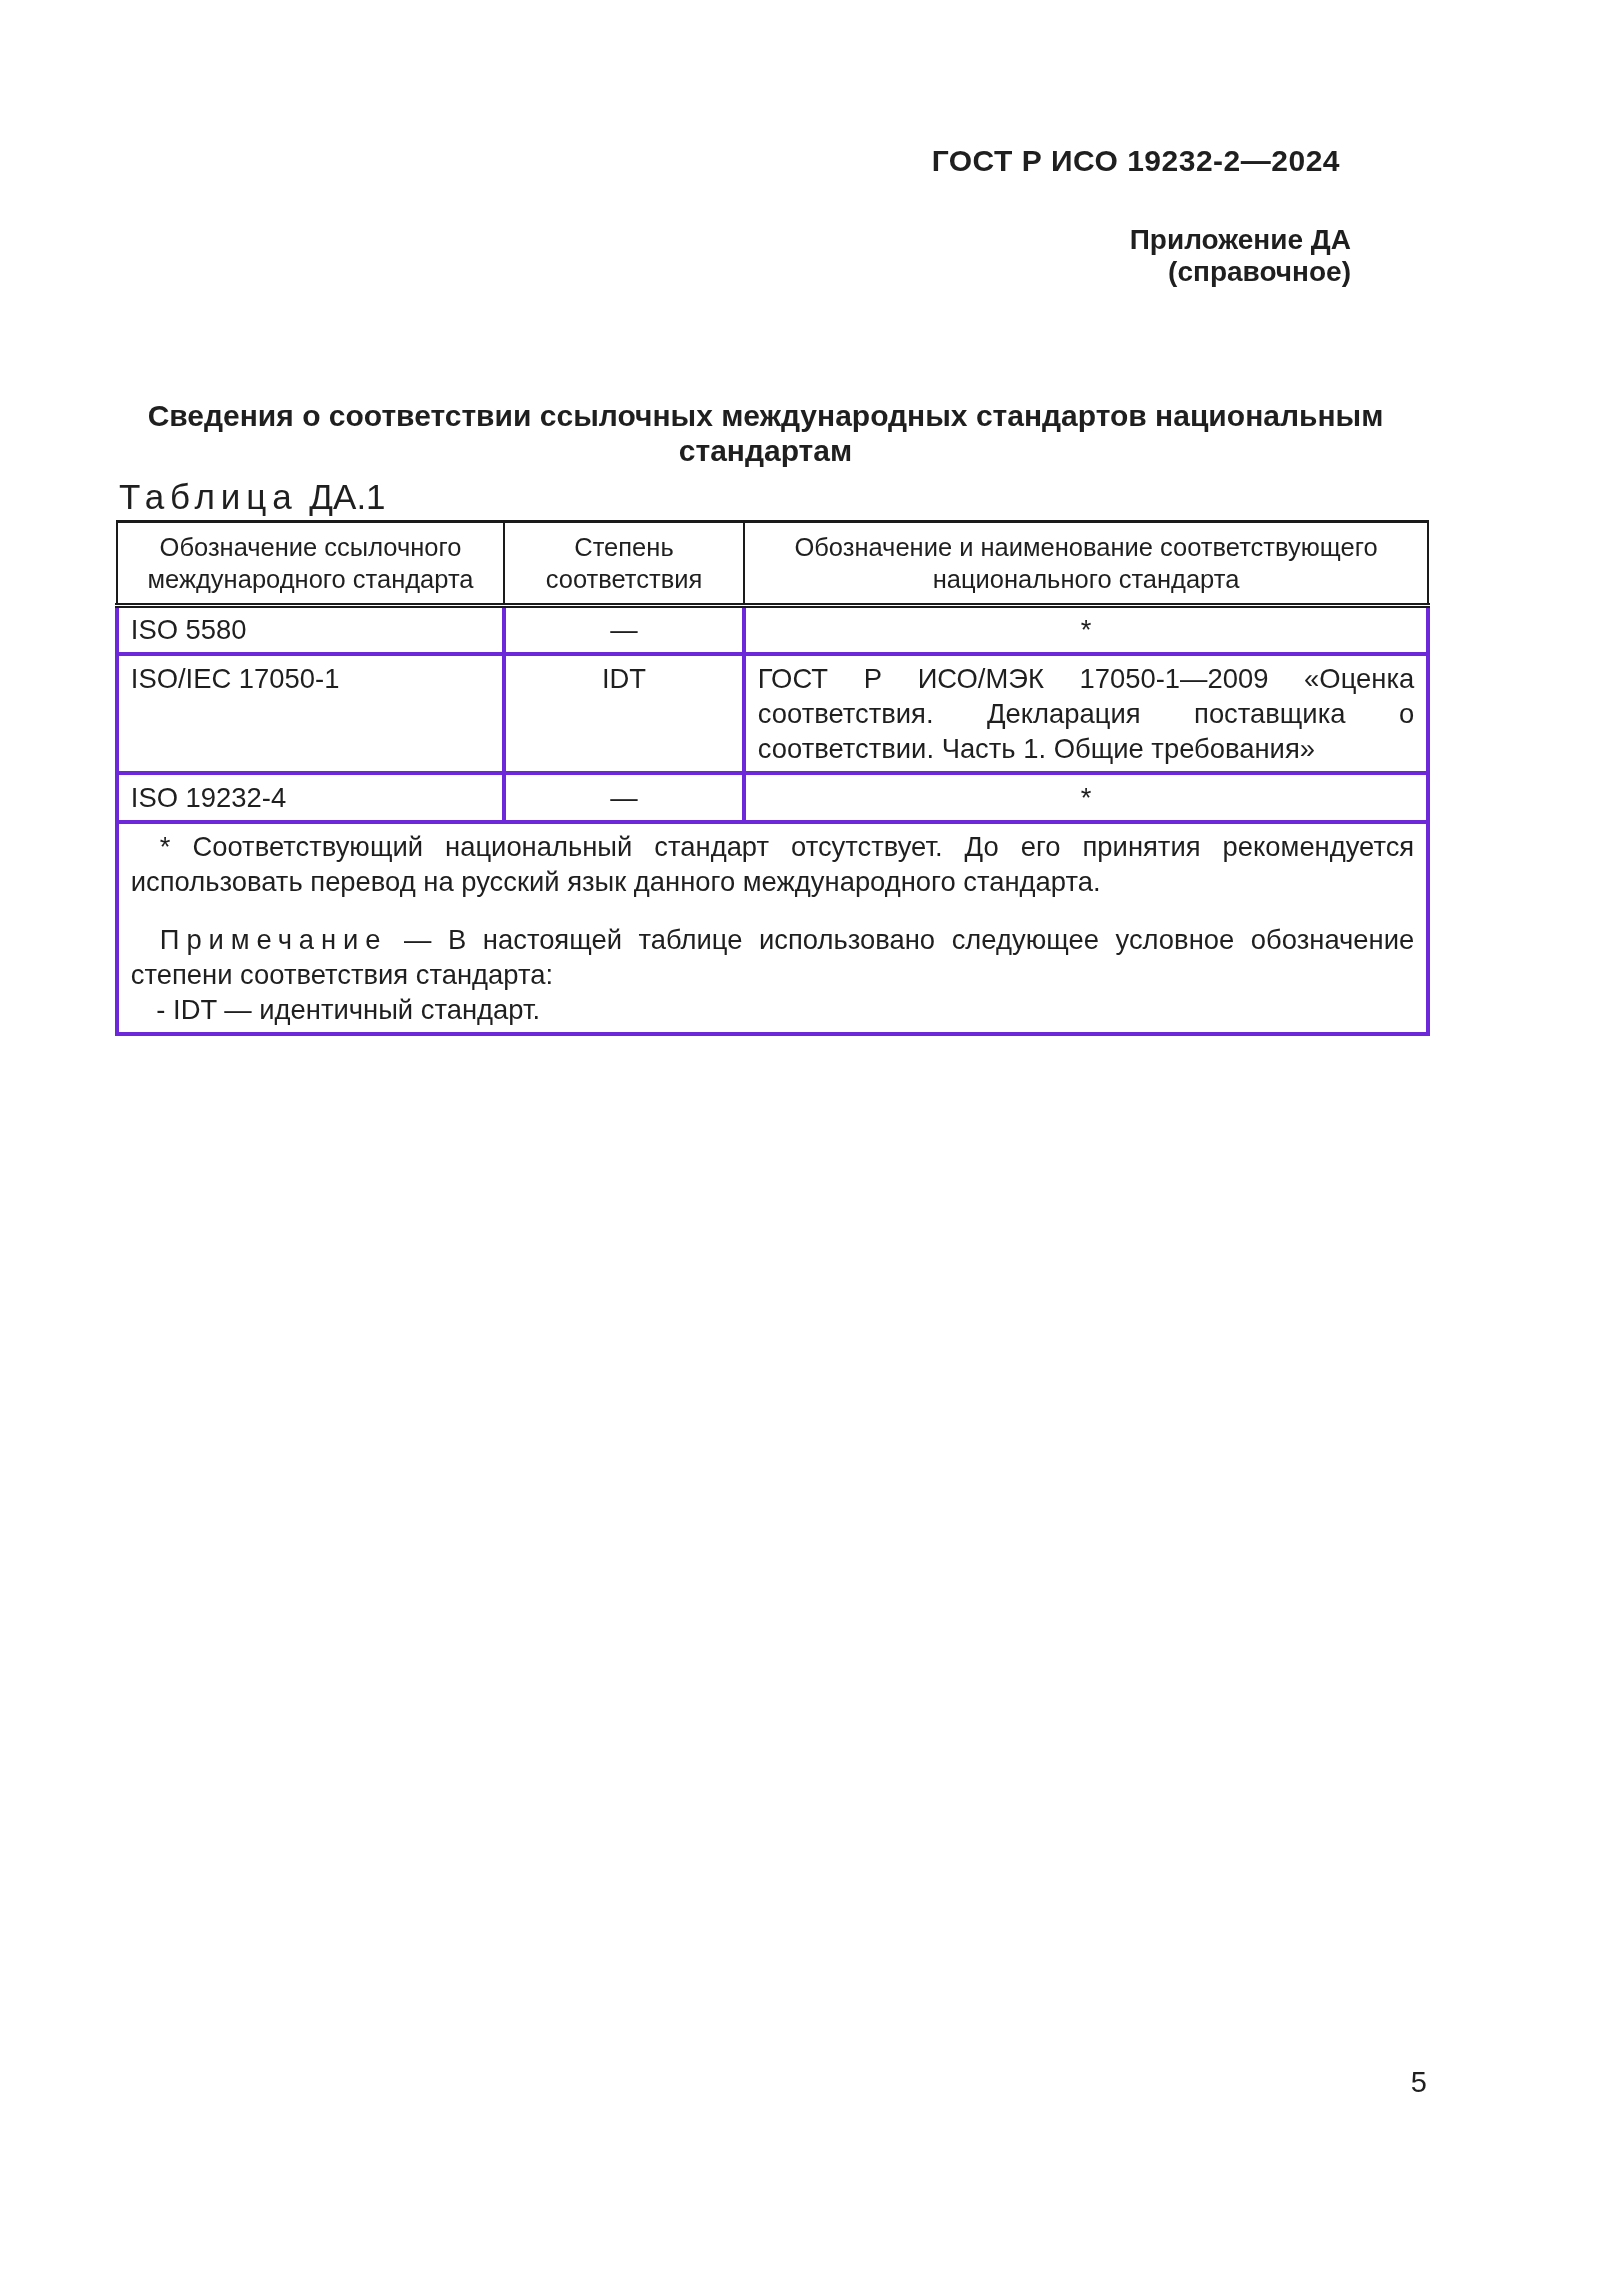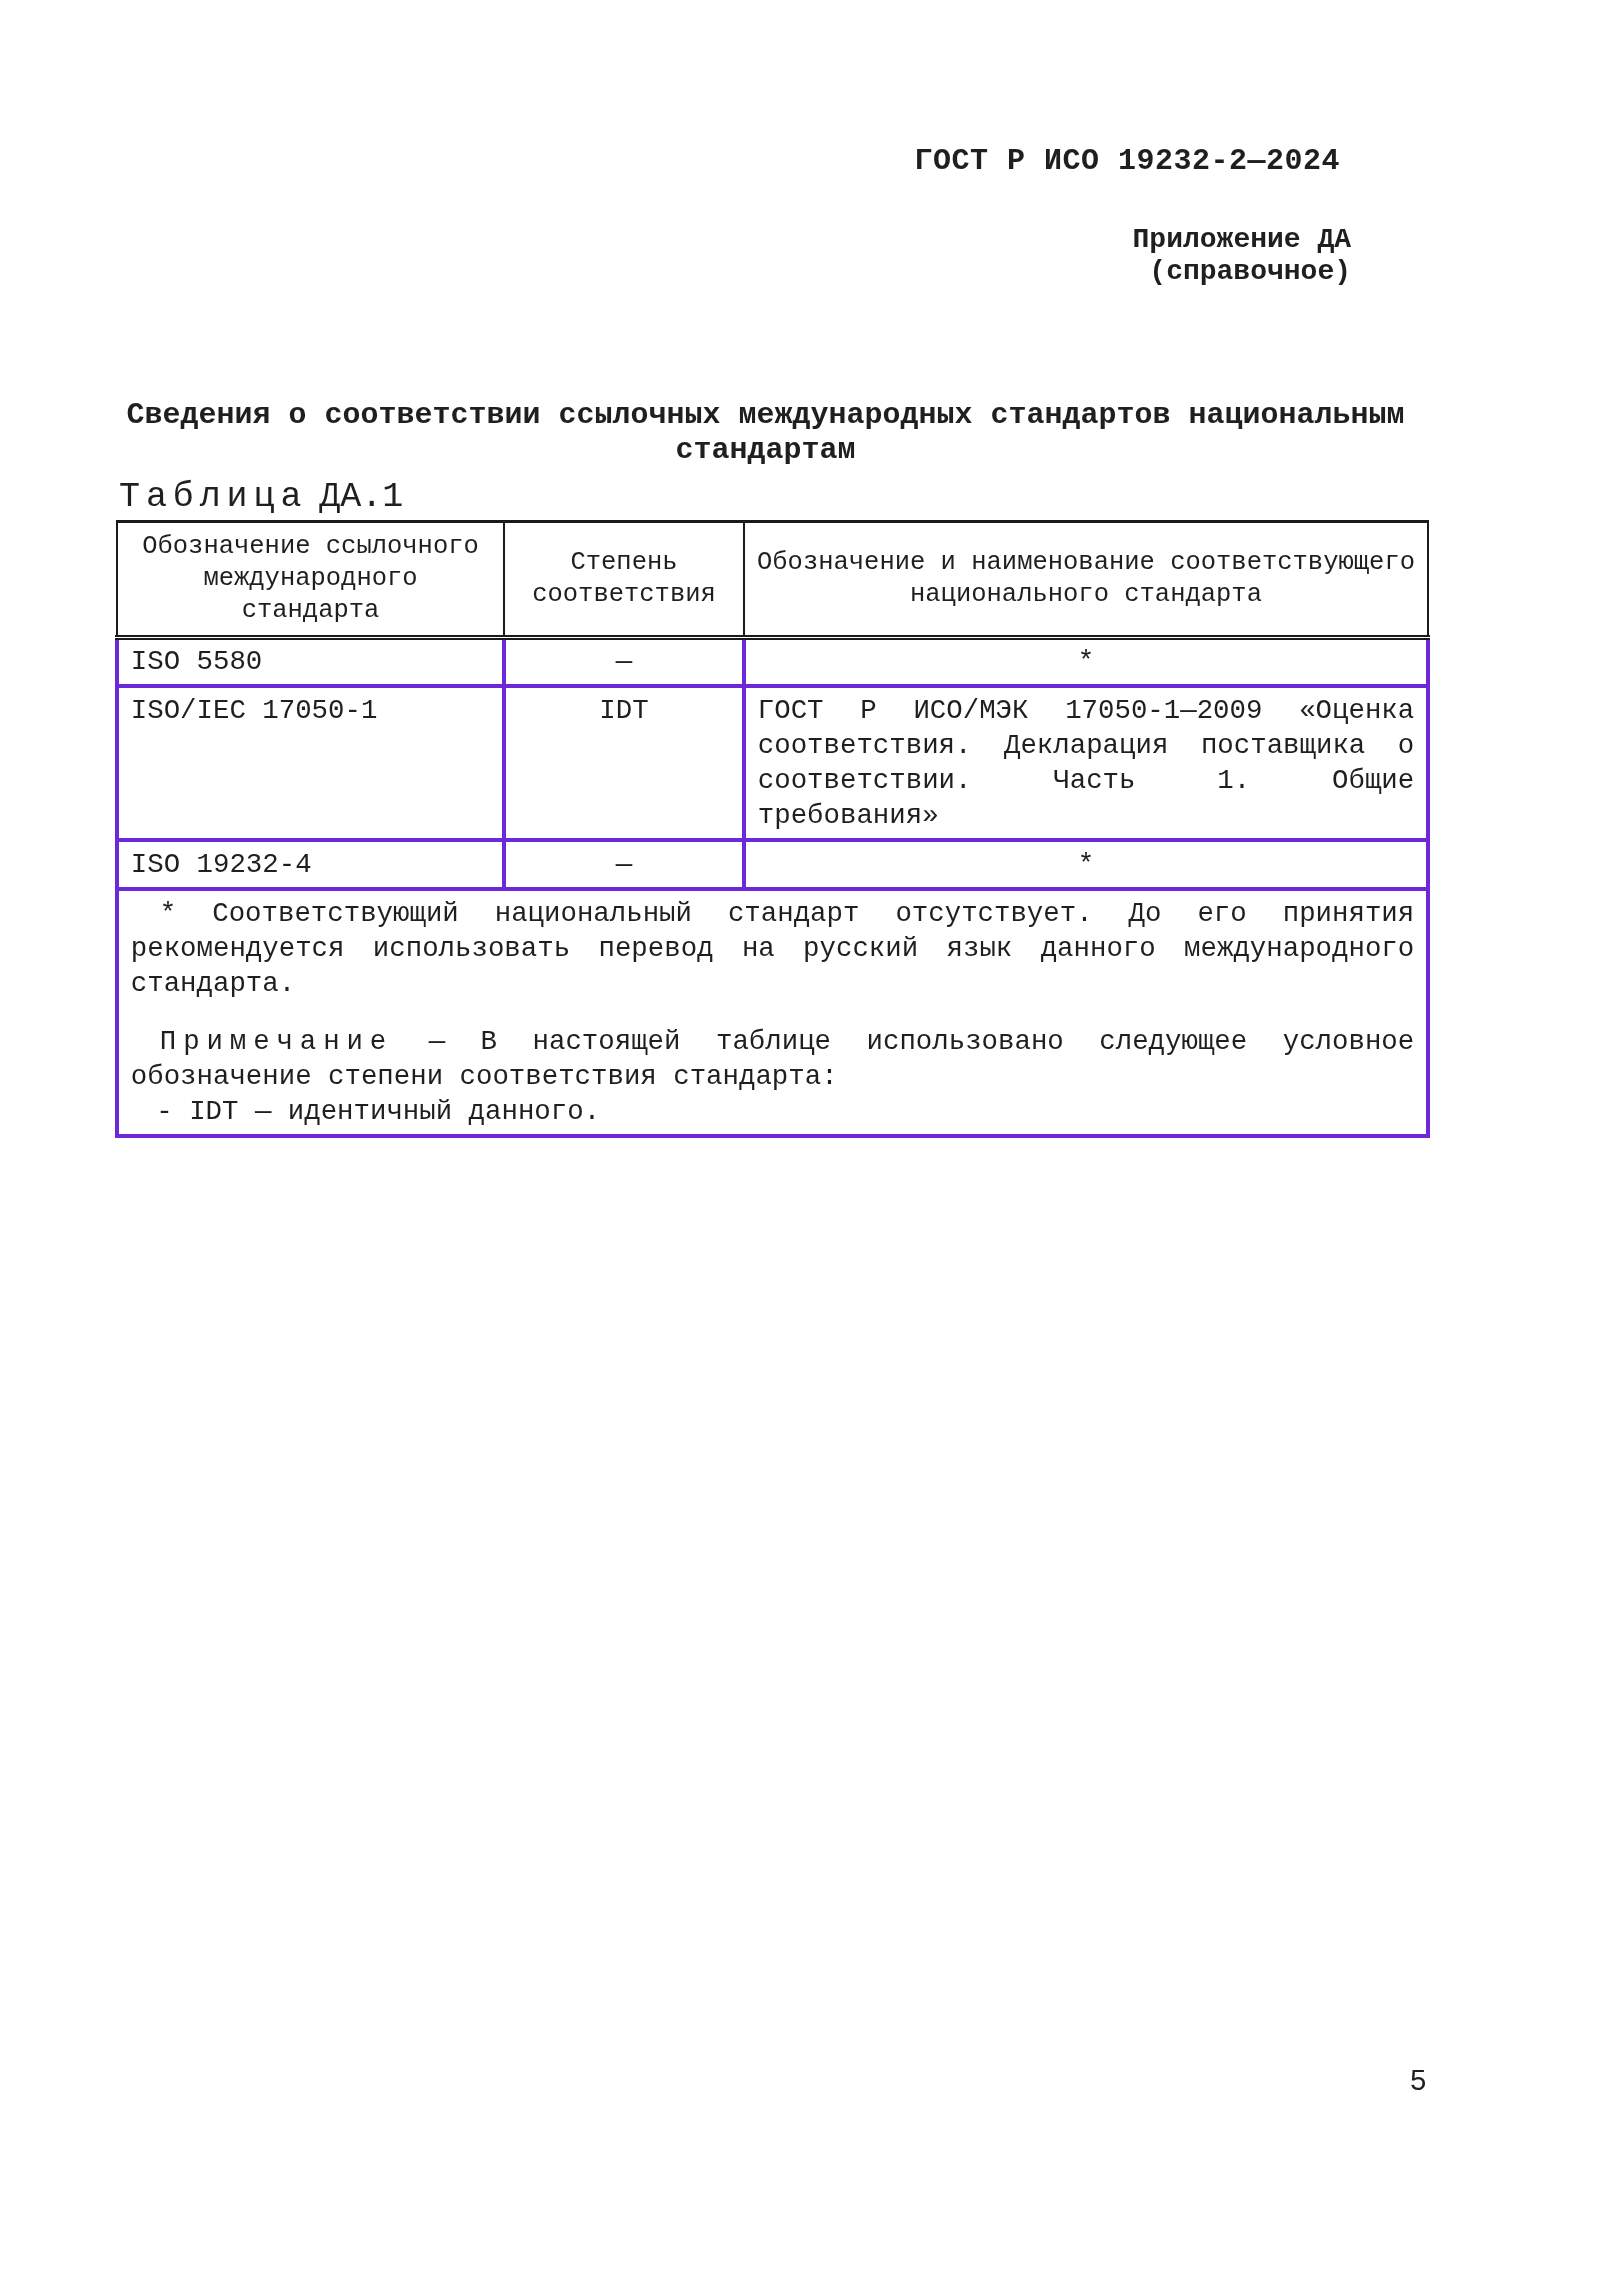--- a/index.html
+++ b/index.html
@@ -4,21 +4,21 @@
 <style>
   * { margin: 0; padding: 0; box-sizing: border-box; }
   html, body { background: #e8e8e8; }
   .page {
     position: relative;
     width: 1621px;
     height: 2293px;
     margin: 0 auto;
     background: #ffffff;
     color: #1f1f1f;
-    font-family: Liberation Mono, monospace;
+    font-family: Liberation Sans, sans-serif;
     overflow: hidden;
   }
   .doc-header {
     position: absolute;
     top: 144px;
     left: 0;
     right: 281px;
     text-align: right;
     font-weight: bold;
     font-size: 30px;
@@ -174,21 +174,21 @@
           <td>ISO 19232-4</td>
           <td class="cell-center">—</td>
           <td class="cell-center">*</td>
         </tr>
         <tr>
           <td class="foot-cell" colspan="3">
             <div class="foot-para">* Соответствующий национальный стандарт отсутствует. До его принятия рекомендуется использовать перевод на русский язык данного международного стандарта.</div>
             <div class="note-para">
               <span class="note-label">Примечание</span><span> — В настоящей таблице использовано следующее условное обозначение степени соответствия стандарта:</span>
             </div>
-            <div class="note-item">- IDT — идентичный данного.</div>
+            <div class="note-item">- IDT — идентичный стандарт.</div>
           </td>
         </tr>
       </tbody>
     </table>
   </div>
 
   <div class="page-number">5</div>
 
 </div>
 

